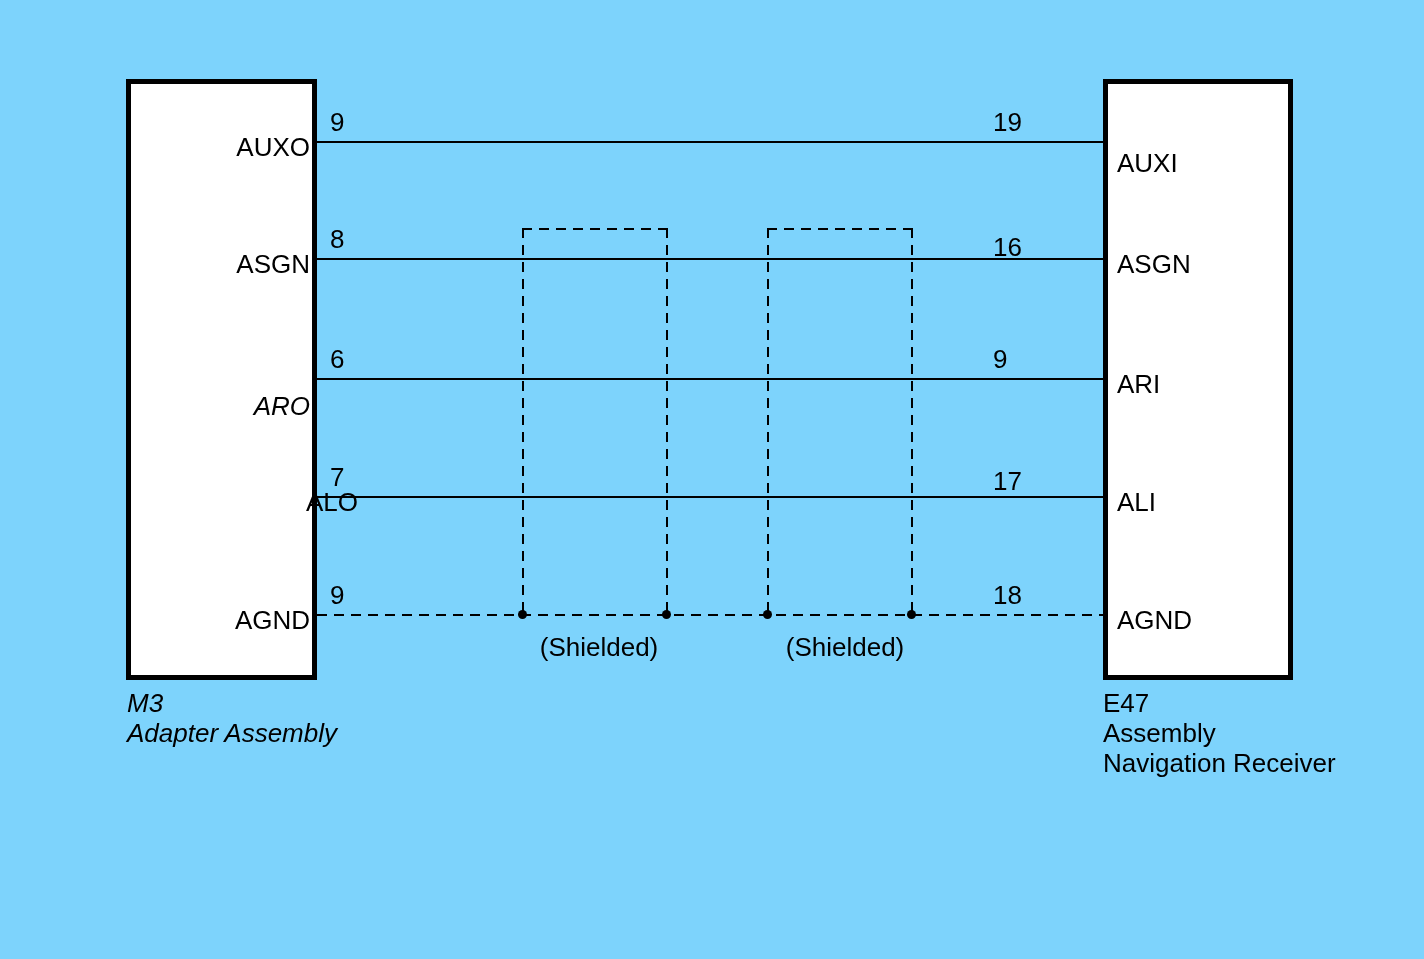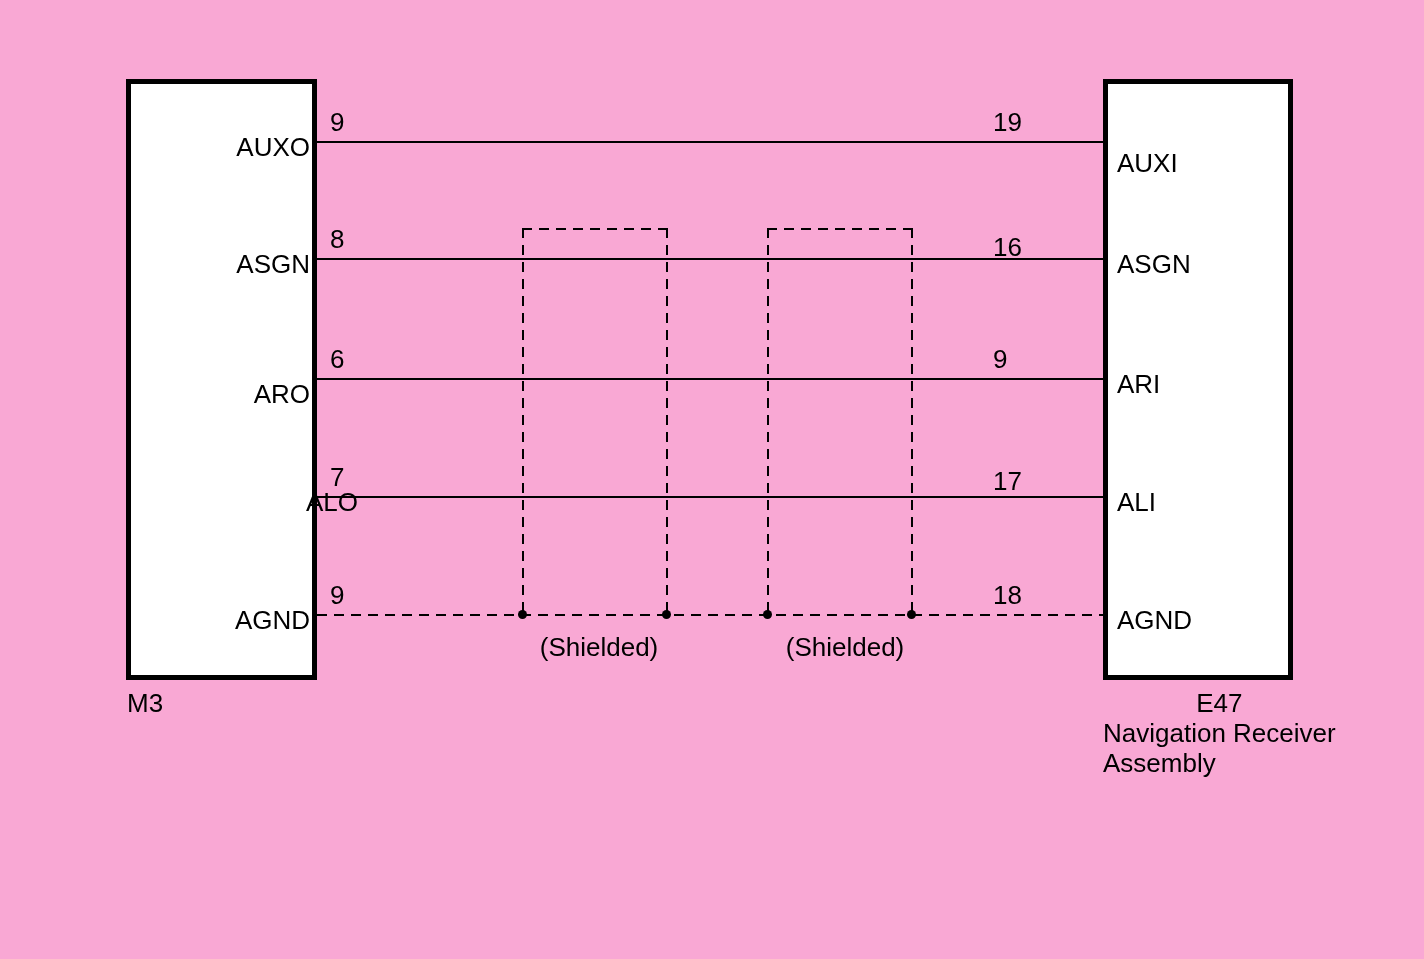--- a/index.html
+++ b/index.html
@@ -4,21 +4,21 @@
 <style>
   html, body {
     margin: 0;
     padding: 0;
     background: #ffffff;
   }
   #canvas {
     position: relative;
     width: 1424px;
     height: 959px;
-    background: #f9a8d4;
+    background: #7dd3fc;
     font-family: "Liberation Sans", sans-serif;
     color: #000000;
     overflow: hidden;
   }
   .box {
     position: absolute;
     border: 5px solid #000000;
     box-sizing: border-box;
     background: #ffffff;
   }
@@ -103,21 +103,21 @@
   <div class="vdash" style="left:767px; top:228px; height:388px;"></div>
   <div class="vdash" style="left:911px; top:228px; height:388px;"></div>
 
   <div class="dot" style="left:518px; top:610px;"></div>
   <div class="dot" style="left:662px; top:610px;"></div>
   <div class="dot" style="left:763px; top:610px;"></div>
   <div class="dot" style="left:907px; top:610px;"></div>
 
   <div class="pin-label left" style="top:132px;">AUXO</div>
   <div class="pin-label left" style="top:249px;">ASGN</div>
-  <div class="pin-label left" style="top:379px;">ARO</div>
+  <div class="pin-label left" style="top:391px;font-style:italic;">ARO</div>
   <div class="pin-label left" style="top:487px;padding-left:48px;">ALO</div>
   <div class="pin-label left" style="top:605px;">AGND</div>
 
   <div class="pin-num left" style="top:107px;">9</div>
   <div class="pin-num left" style="top:224px;">8</div>
   <div class="pin-num left" style="top:344px;">6</div>
   <div class="pin-num left" style="top:462px;">7</div>
   <div class="pin-num left" style="top:580px;">9</div>
 
   <div class="pin-num right" style="top:107px;">19</div>
@@ -128,23 +128,24 @@
 
   <div class="pin-label right" style="top:148px;">AUXI</div>
   <div class="pin-label right" style="top:249px;">ASGN</div>
   <div class="pin-label right" style="top:369px;">ARI</div>
   <div class="pin-label right" style="top:487px;">ALI</div>
   <div class="pin-label right" style="top:605px;">AGND</div>
 
   <div class="shield-label" style="left:523px;">(Shielded)</div>
   <div class="shield-label" style="left:769px;">(Shielded)</div>
 
-  <div class="footer" style="left:127px; top:688px;">
+  <div class="footer" style="left:127px; top:688px;font-style:italic;">
     <div class="footer-line" style="position:static;">M3</div>
+    <div class="footer-line" style="position:static;">Adapter Assembly</div>
   </div>
 
   <div class="footer" style="left:1103px; top:688px;">
-    <div class="footer-line" style="position:static;text-align:center;">E47</div>
+    <div class="footer-line" style="position:static;">E47</div>
+    <div class="footer-line" style="position:static;">Assembly</div>
     <div class="footer-line" style="position:static;">Navigation Receiver</div>
-    <div class="footer-line" style="position:static;">Assembly</div>
   </div>
 
 </div>
 
 </body></html>

